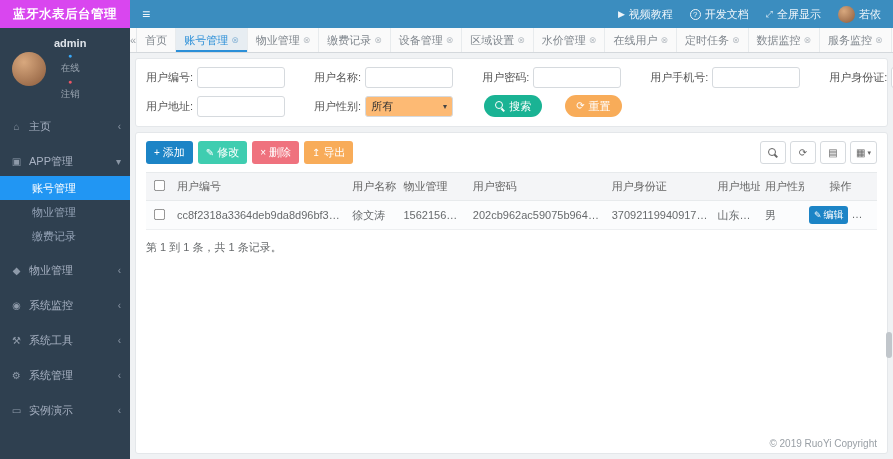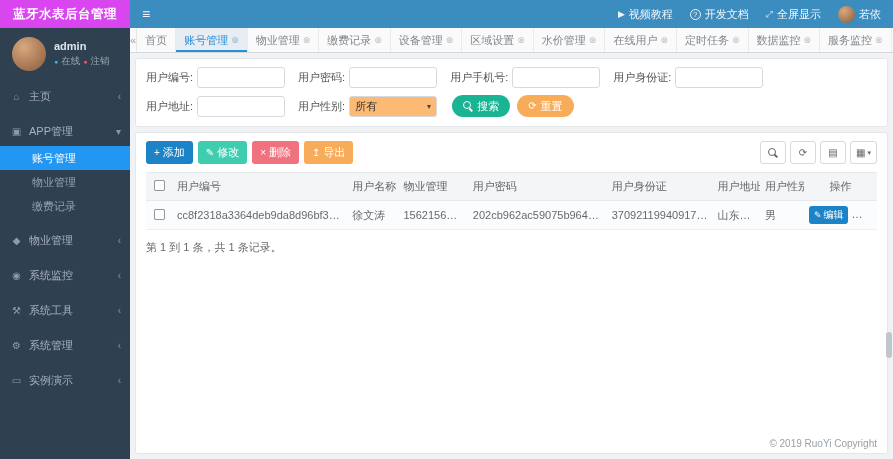--- a/index.html
+++ b/index.html
@@ -6,21 +6,21 @@
   html,body { width:893px; height:459px; overflow:hidden; }
   body { font-family:"Liberation Sans","DejaVu Sans",sans-serif; font-size:12px; color:#676a6c; background:#fff; }
   .app { position:relative; display:flex; width:893px; height:459px; }
 
   
   .sidebar { flex:0 0 130px; width:130px; background:#2f4050; display:flex; flex-direction:column; }
   .brand { height:28px; display:flex; align-items:center; justify-content:center; background:#d946ef; color:#fff; font-weight:bold; font-size:12.5px; letter-spacing:.5px; }
   .userpanel { padding:9px 6px 8px 12px; display:flex; align-items:center; gap:8px; }
   .avatar { width:34px; height:34px; border-radius:50%; background:radial-gradient(circle at 35% 30%, #d8a87e, #8a5a3b); flex:0 0 34px; }
   .uname { color:#dfe4ea; font-size:11px; font-weight:bold; }
-  .ustatus { margin-top:3px; font-size:9.5px; color:#9aa5b1; display:flex; align-items:center; gap:3px; white-space:nowrap; }
+  .ustatus { margin-top:3px; font-size:9.5px; color:#9aa5b1; display:flex; align-items:center; gap:3px; white-space:nowrap;flex-direction:column; }
   .dot { font-size:7px; line-height:1; }
   .dot-on { color:#38a8f8; } .dot-off { color:#ed5565; }
   .nav { margin-top:4px; flex:1; font-size:11px; }
   .nav-item { height:26px; display:flex; align-items:center; padding:0 9px; color:#a7b1c2; cursor:pointer; margin-bottom:9px; }
   .nav-item.group { margin-bottom:2px; }
   .nav-ic { width:15px; font-size:10px; text-align:center; margin-right:5px; color:#8e9aa9; }
   .nav-label { flex:1; }
   .nav-chev { font-size:10px; color:#8a96a5; }
   .nav-sub { margin-bottom:9px; }
   .sub-item { height:24px; display:flex; align-items:center; padding-left:32px; color:#93a1b5; font-size:11px; cursor:pointer; }
@@ -42,21 +42,21 @@
   .tclose { font-size:9px; color:#b8bec4; line-height:1; }
   .tab.active { background:#e7edf2; color:#2b8fd8; box-shadow:inset 0 -2px 0 #2b8fd8; }
   .tab.active .tclose { color:#8fb8d8; }
   .tab-right { margin-left:auto; display:flex; align-items:center; }
 
   .content { flex:1; background:#f0f2f4; padding:5px; display:flex; flex-direction:column; gap:5px; min-height:0; }
   .card { background:#fff; border:1px solid #e4e7ea; border-radius:3px; }
 
   
   .search-card { padding:8px 10px 9px; }
-  .f-row { display:flex; align-items:center; }
+  .f-row { display:flex; align-items:center;gap:16px; }
   .f-row + .f-row { margin-top:7px; }
   .field { display:flex; align-items:center; margin-right:13px; }
   .field label { font-size:11px; color:#555; margin-right:4px; white-space:nowrap; }
   .tinput { width:88px; height:21px; border:1px solid #d6dade; border-radius:3px; padding:0 4px; font-size:11px; color:#333; outline:none; background:#fff; }
   .select-box { width:88px; height:21px; border:1px solid #d6dade; border-radius:3px; display:flex; align-items:center; justify-content:space-between; padding:0 5px; font-size:11px; color:#333; background:#fdba74; cursor:pointer; }
   .sel-caret { font-size:8px; color:#444; }
   .pill { display:inline-flex; align-items:center; gap:4px; height:22px; padding:0 11px; border-radius:11px; color:#fff; font-size:11px; border:none; cursor:pointer; }
   .pill-search { background:#1ab394; margin-left:2px; }
   .pill-reset { background:#f8ac59; margin-left:7px; }
 
@@ -240,20 +240,24 @@
 
       </div>
     </div>
 
     <div class="content">
 
       <section class="card search-card">
         <div class="f-row">
           <span class="field">
             <label>用户编号:</label>
+            <input class="tinput" type="text" value="" style="">
+          </span>
+          <span class="field">
+            <label>用户名称:</label>
             <input class="tinput" type="text" value="" style="">
           </span>
           <span class="field">
             <label>用户密码:</label>
             <input class="tinput" type="text" value="" style="">
           </span>
           <span class="field">
             <label>用户手机号:</label>
             <input class="tinput" type="text" value="" style="">
           </span>

